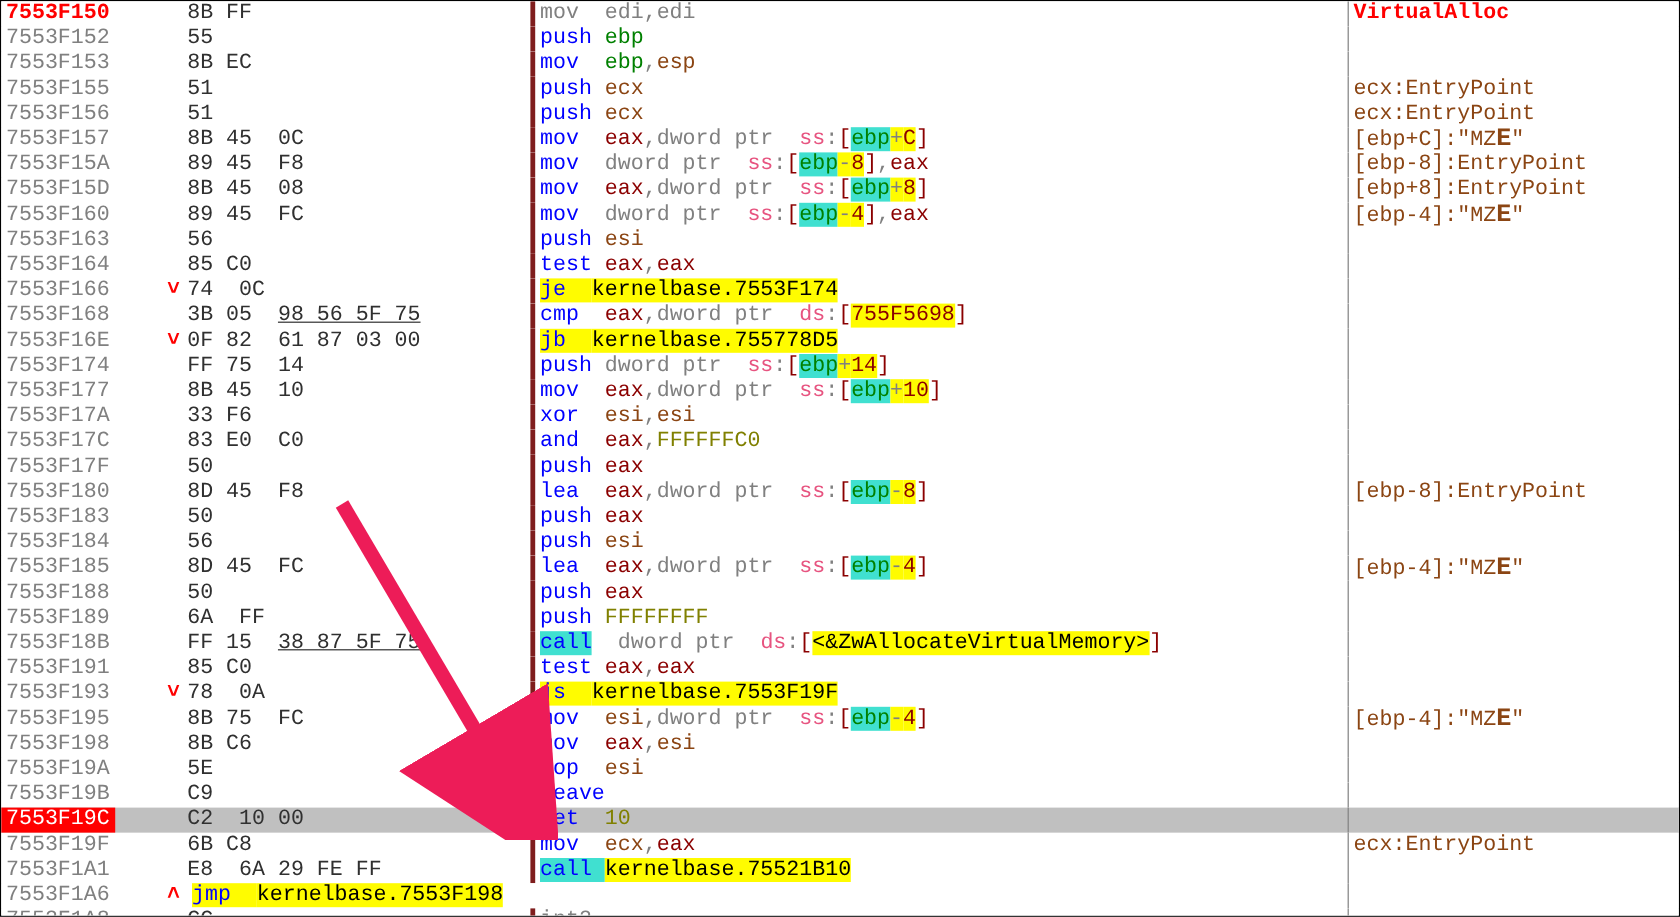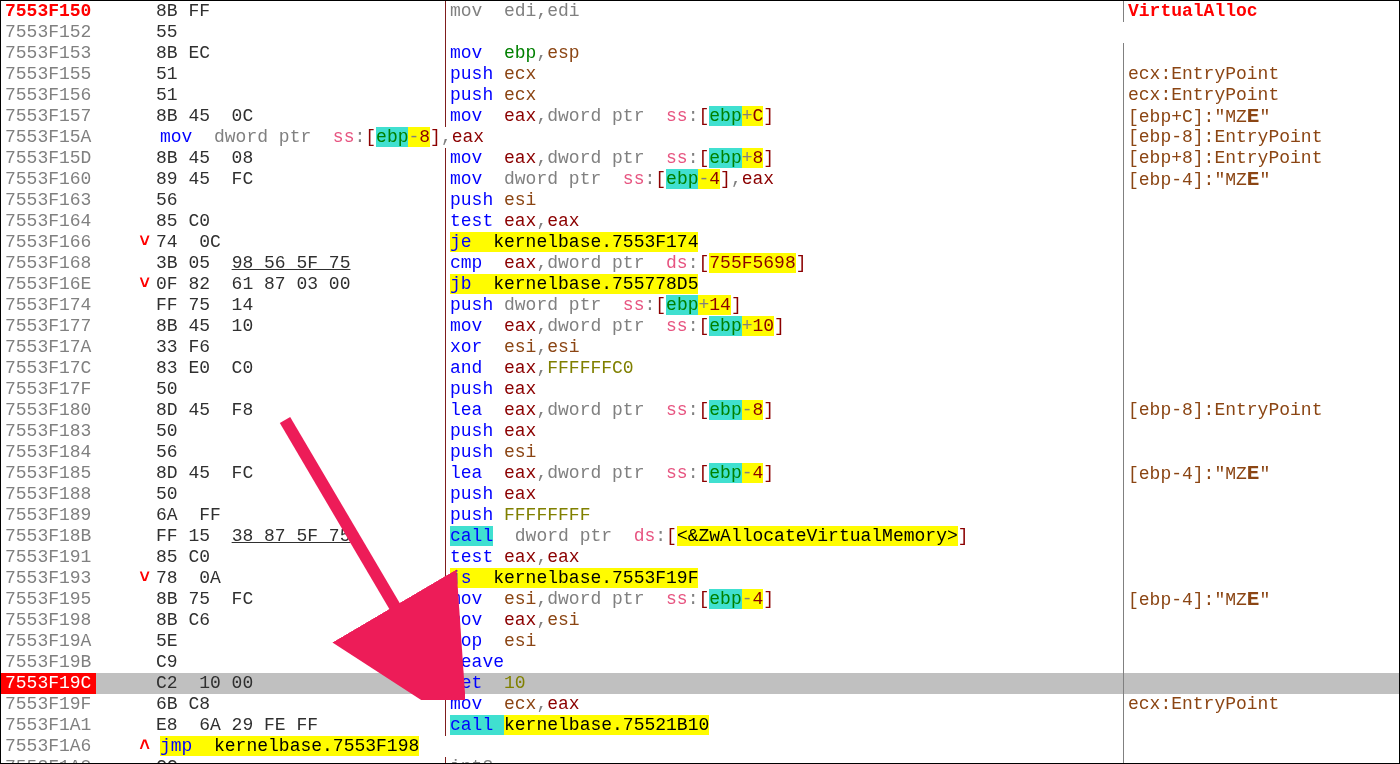--- a/index.html
+++ b/index.html
@@ -39,21 +39,21 @@
   color: #ff0000;
   text-align: right;
   padding-right: 6px;
   font-weight: bold;
 }
 .col-bytes {
   width: 290px;
   flex-shrink: 0;
   color: #303030;
   white-space: pre;
-  border-right: 1px solid #7f1d1d;
+  border-right: 4px solid #7f1d1d;
 }
 .col-bytes .ul { text-decoration: underline; text-align: right; }
 .col-disasm {
   flex: 1;
   padding-left: 4px;
   white-space: pre;
   border-right: 1px solid #808080;
 }
 .col-comment {
   width: 275px;
@@ -92,20 +92,21 @@
       <div class="col-addr entry">7553F150</div>
       <div class="col-jump"></div>
       <div class="col-bytes">8B FF</div>
       <div class="col-disasm"><span class="c-gray">mov  edi,edi</span></div>
       <div class="col-comment"><span class="c-red">VirtualAlloc</span></div>
     </div>
     <div class="row">
       <div class="col-addr">7553F152</div>
       <div class="col-jump"></div>
       <div class="col-bytes">55</div>
+      <div class="col-disasm"><span class="c-blue">push </span><span class="c-green">ebp</span></div>
       <div class="col-comment"></div>
     </div>
     <div class="row">
       <div class="col-addr">7553F153</div>
       <div class="col-jump"></div>
       <div class="col-bytes">8B EC</div>
       <div class="col-disasm"><span class="c-blue">mov  </span><span class="c-green">ebp</span><span class="c-gray">,</span><span class="c-brown">esp</span></div>
       <div class="col-comment"></div>
     </div>
     <div class="row">
@@ -125,20 +126,21 @@
     <div class="row">
       <div class="col-addr">7553F157</div>
       <div class="col-jump"></div>
       <div class="col-bytes">8B 45  0C</div>
       <div class="col-disasm"><span class="c-blue">mov  </span><span class="c-darkred">eax</span><span class="c-gray">,dword ptr  </span><span class="c-pink">ss</span><span class="c-gray">:</span><span class="c-darkred">[</span><span class="c-green bg-cyan">ebp</span><span class="c-gray bg-yellow">+</span><span class="c-darkred bg-yellow">C</span><span class="c-darkred">]</span></div>
       <div class="col-comment"><span class="c-brown">[ebp+C]:"MZ</span><span class="c-brown big">E</span><span class="c-brown">"</span></div>
     </div>
     <div class="row">
       <div class="col-addr">7553F15A</div>
       <div class="col-jump"></div>
+      <div class="col-bytes">89 45  F8</div>
       <div class="col-disasm"><span class="c-blue">mov  </span><span class="c-gray">dword ptr  </span><span class="c-pink">ss</span><span class="c-gray">:</span><span class="c-darkred">[</span><span class="c-green bg-cyan">ebp</span><span class="c-gray bg-yellow">-</span><span class="c-darkred bg-yellow">8</span><span class="c-darkred">]</span><span class="c-gray">,</span><span class="c-darkred">eax</span></div>
       <div class="col-comment"><span class="c-brown">[ebp-8]:EntryPoint</span></div>
     </div>
     <div class="row">
       <div class="col-addr">7553F15D</div>
       <div class="col-jump"></div>
       <div class="col-bytes">8B 45  08</div>
       <div class="col-disasm"><span class="c-blue">mov  </span><span class="c-darkred">eax</span><span class="c-gray">,dword ptr  </span><span class="c-pink">ss</span><span class="c-gray">:</span><span class="c-darkred">[</span><span class="c-green bg-cyan">ebp</span><span class="c-gray bg-yellow">+</span><span class="c-darkred bg-yellow">8</span><span class="c-darkred">]</span></div>
       <div class="col-comment"><span class="c-brown">[ebp+8]:EntryPoint</span></div>
     </div>

